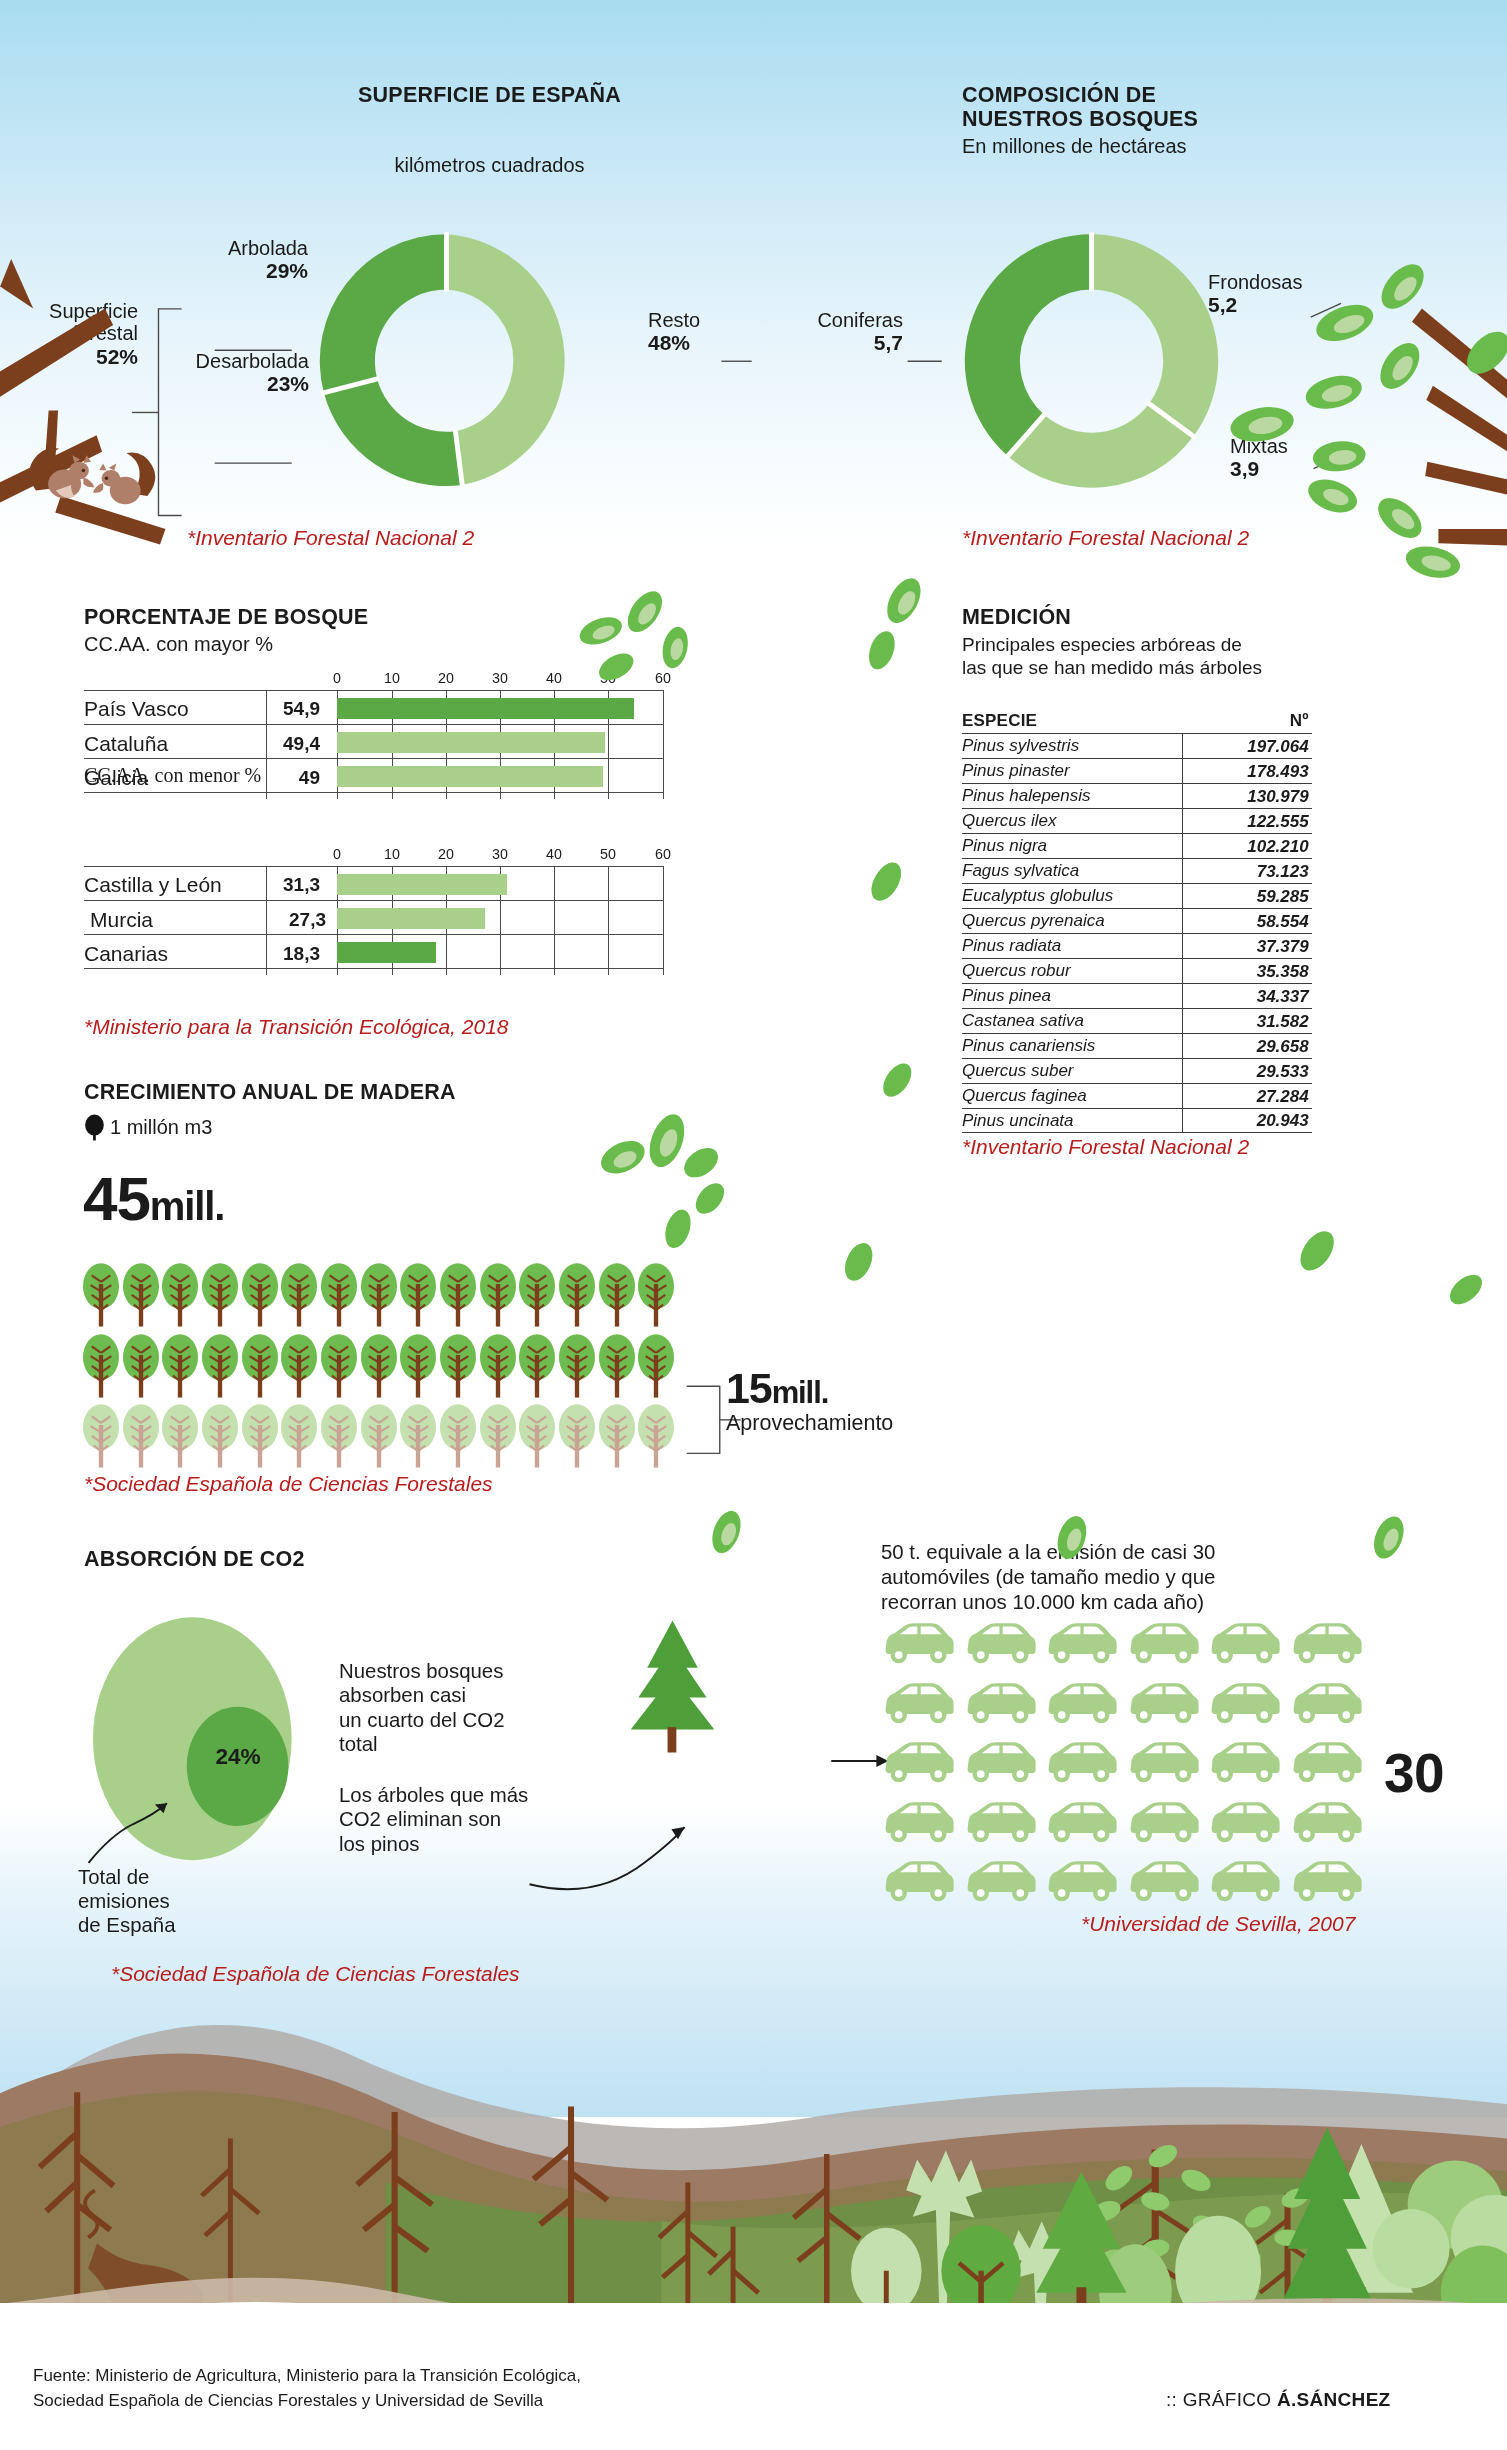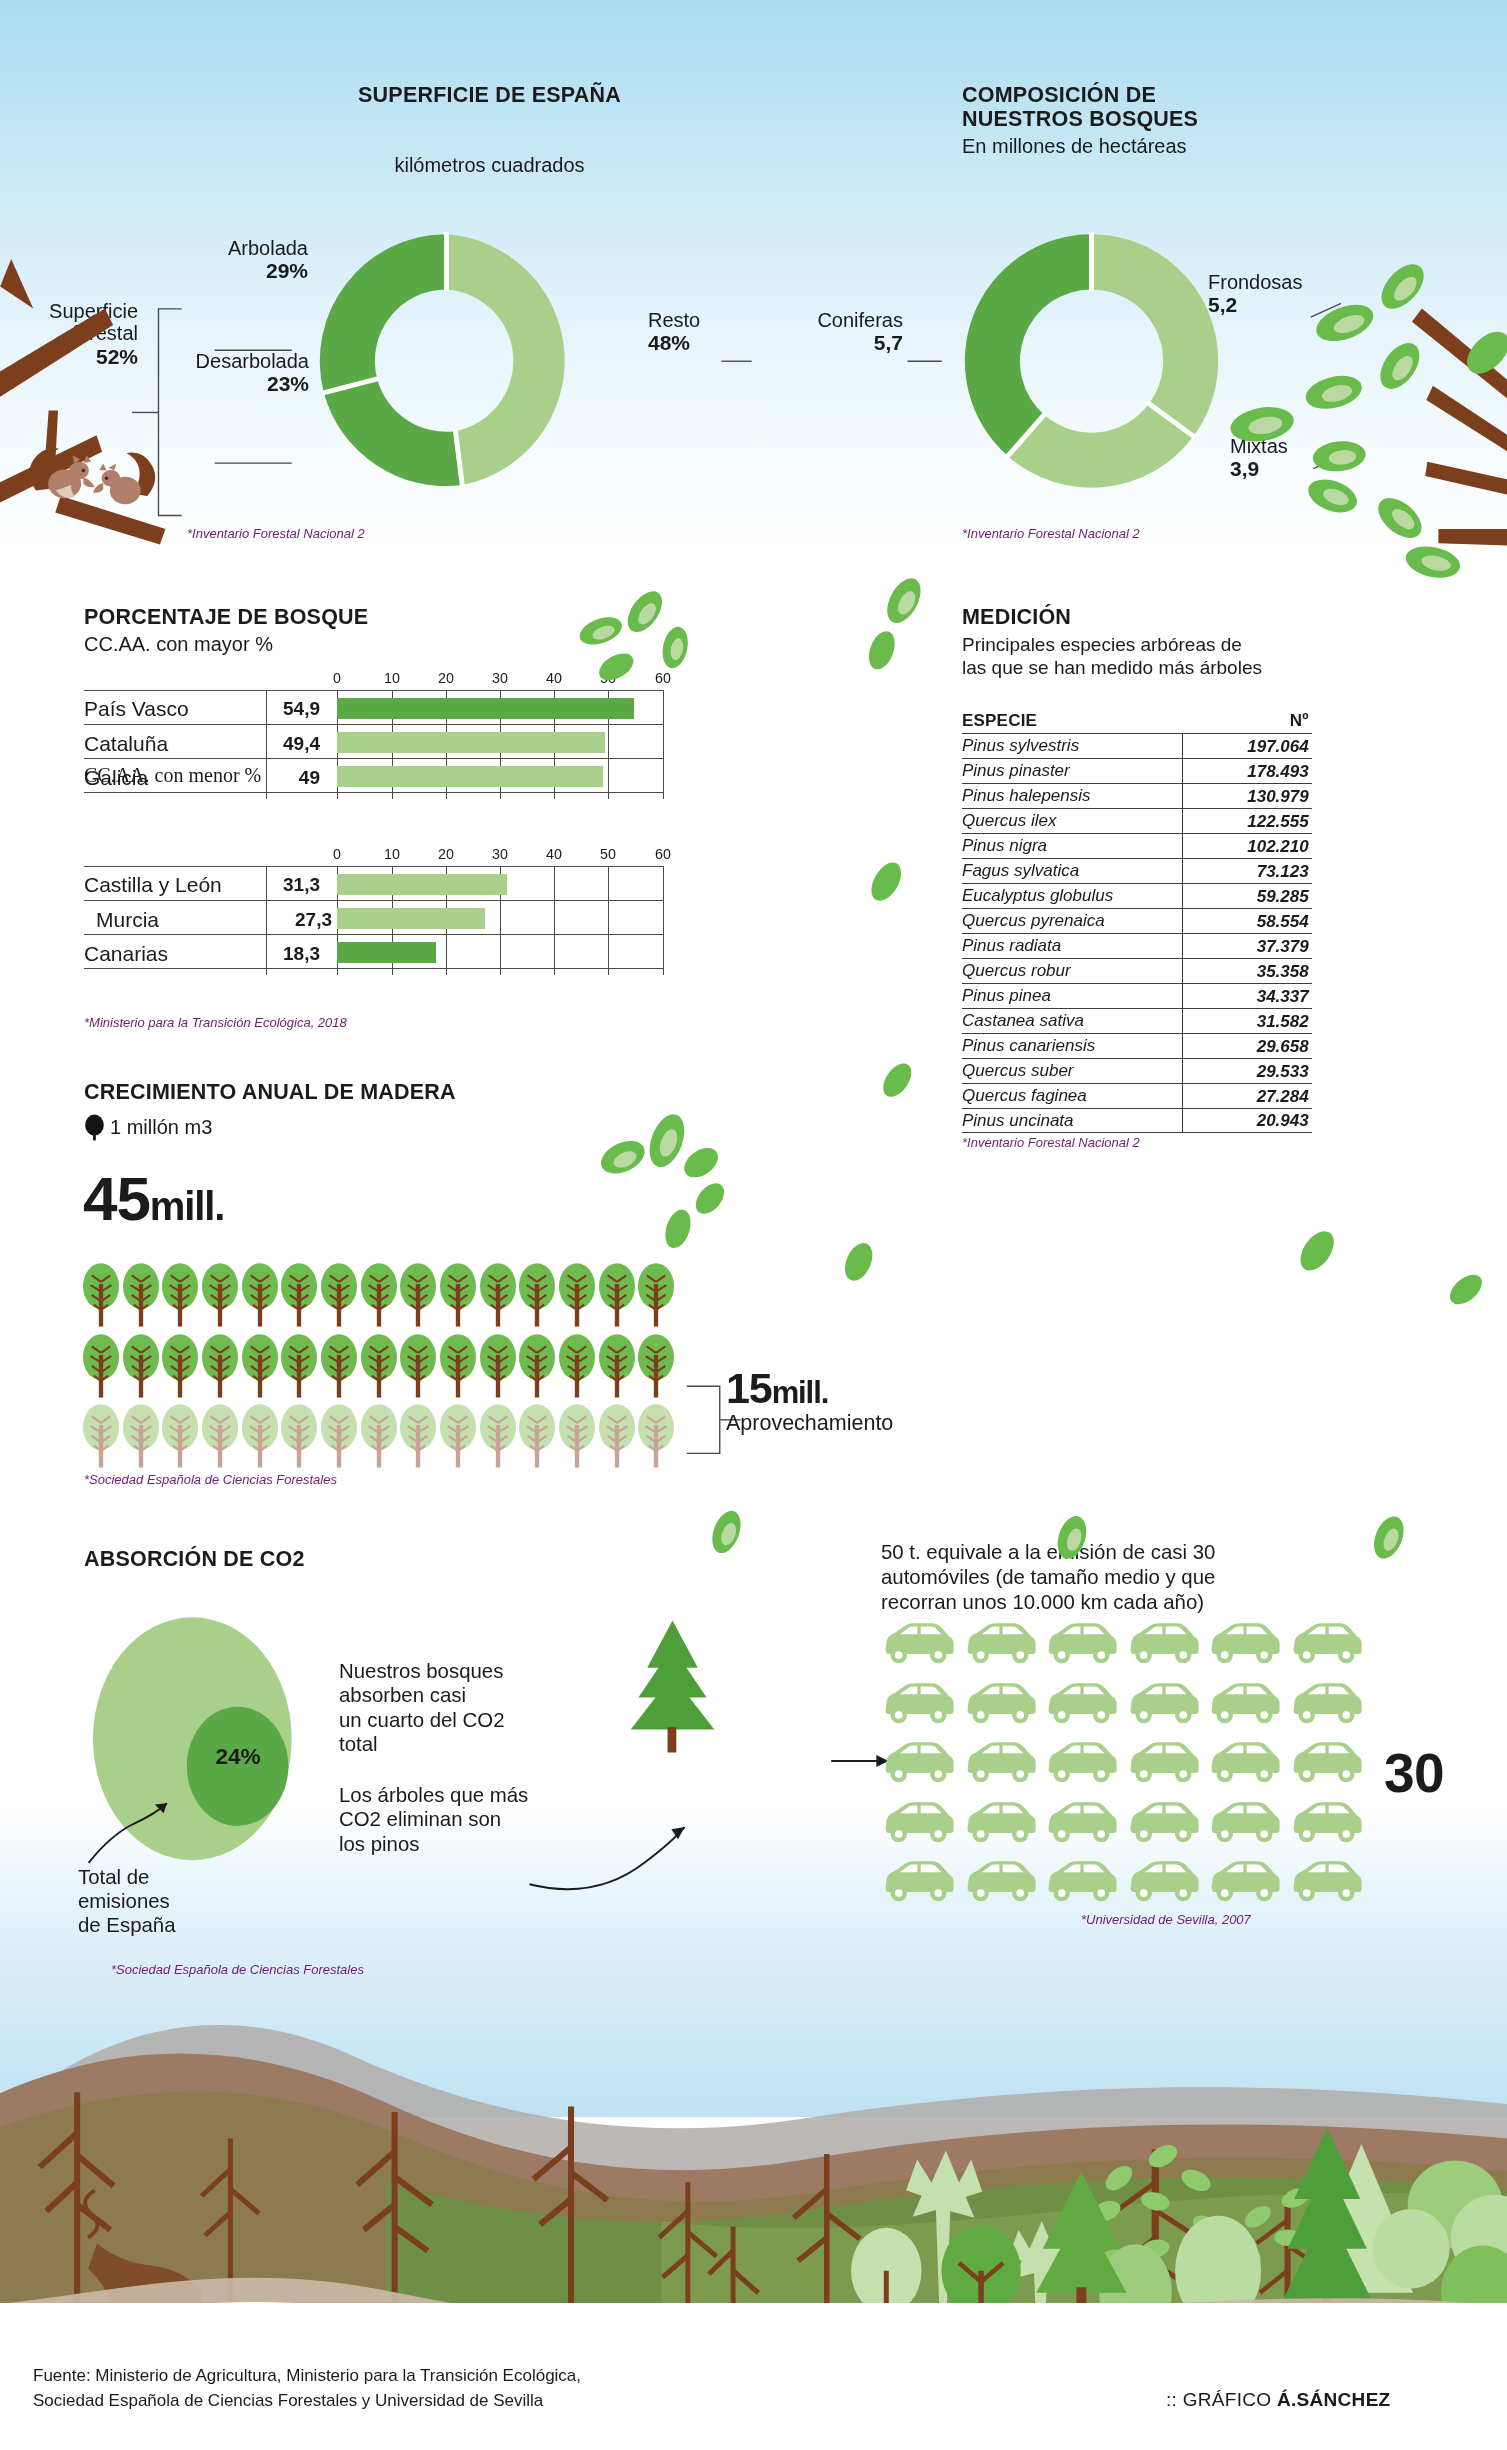--- a/index.html
+++ b/index.html
@@ -21,21 +21,21 @@
   }
   .sky2 {
     position: absolute; left: 0; top: 1808px; width: 1508px; height: 309px;
     background: linear-gradient(to bottom, #ffffff 0%, #e9f5fb 25%, #cfe9f6 70%, #bfe2f3 100%);
     z-index: 0;
   }
 
   .layer { position: absolute; left:0; top:0; z-index: 3; }
   .sec-title { font-size: 21.5px; font-weight: 700; letter-spacing:0.2px; }
   .sub { font-size: 20px; font-weight: 400; }
-  .note { font-size: 13px; font-style: italic; color:#701a75; }
+  .note { font-size: 21px; font-style: italic; color:#b91c1c; }
   .lbl { font-size: 20px; }
   .lbl b { font-size: 21px; }
 
   
   .abs { position: absolute; }
 
   
   .bchart { position:absolute; }
   .bc-axis { position:absolute; font-size: 14.3px; color:#1b1b1b; }
   .bc-row { position:absolute; display:flex; align-items:center; }
@@ -336,21 +336,21 @@
       <div style="position:absolute;left:0px;top:20px;width:580px;height:0.9px;background:#4a4a4a;"></div>
       <div style="position:absolute;left:0px;top:54px;width:580px;height:0.9px;background:#4a4a4a;"></div>
       <div style="position:absolute;left:0px;top:88px;width:580px;height:0.9px;background:#4a4a4a;"></div>
       <div style="position:absolute;left:0px;top:122px;width:580px;height:0.9px;background:#4a4a4a;"></div>
       <div style="position:absolute;left:182px;top:20px;width:0.9px;height:109px;background:#4a4a4a;"></div>
       <div class="bc-row" style="left:0px; top:25px; height:27.6px; width:579px;">
                <div class="bc-name" style="width:176px;">Castilla y León</div>
                <div class="bc-val" style="width:60px;">31,3</div>
              </div>
       <div class="bc-bar" style="position:absolute;left:253px;top:27.6px;width:170px;background:#a9d08a;"></div>
-      <div class="bc-row" style="left:12px; top:60px; height:27.6px; width:579px;">
+      <div class="bc-row" style="left:6px; top:60px; height:27.6px; width:579px;">
                <div class="bc-name" style="width:176px;">Murcia</div>
                <div class="bc-val" style="width:60px;">27,3</div>
              </div>
       <div class="bc-bar" style="position:absolute;left:253px;top:62px;width:148px;background:#a9d08a;"></div>
       <div class="bc-row" style="left:0px; top:94px; height:27.6px; width:579px;">
                <div class="bc-name" style="width:176px;">Canarias</div>
                <div class="bc-val" style="width:60px;">18,3</div>
              </div>
       <div class="bc-bar" style="position:absolute;left:253px;top:96px;width:99px;background:#5ba846;"></div>
     </div>

